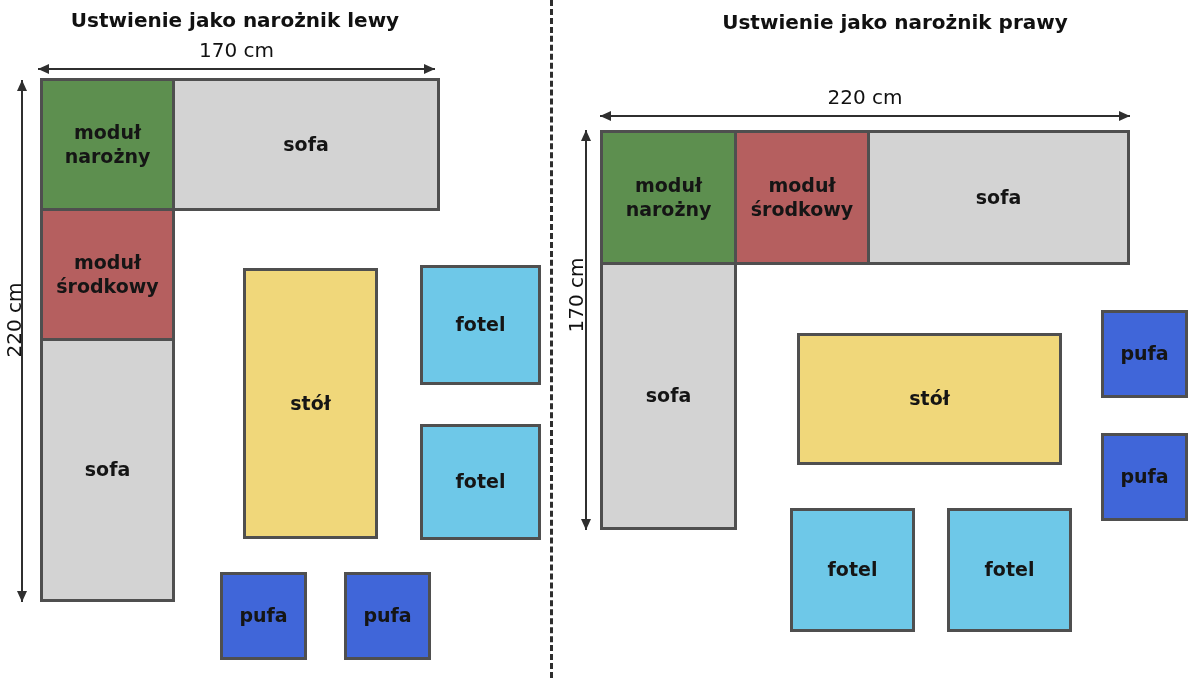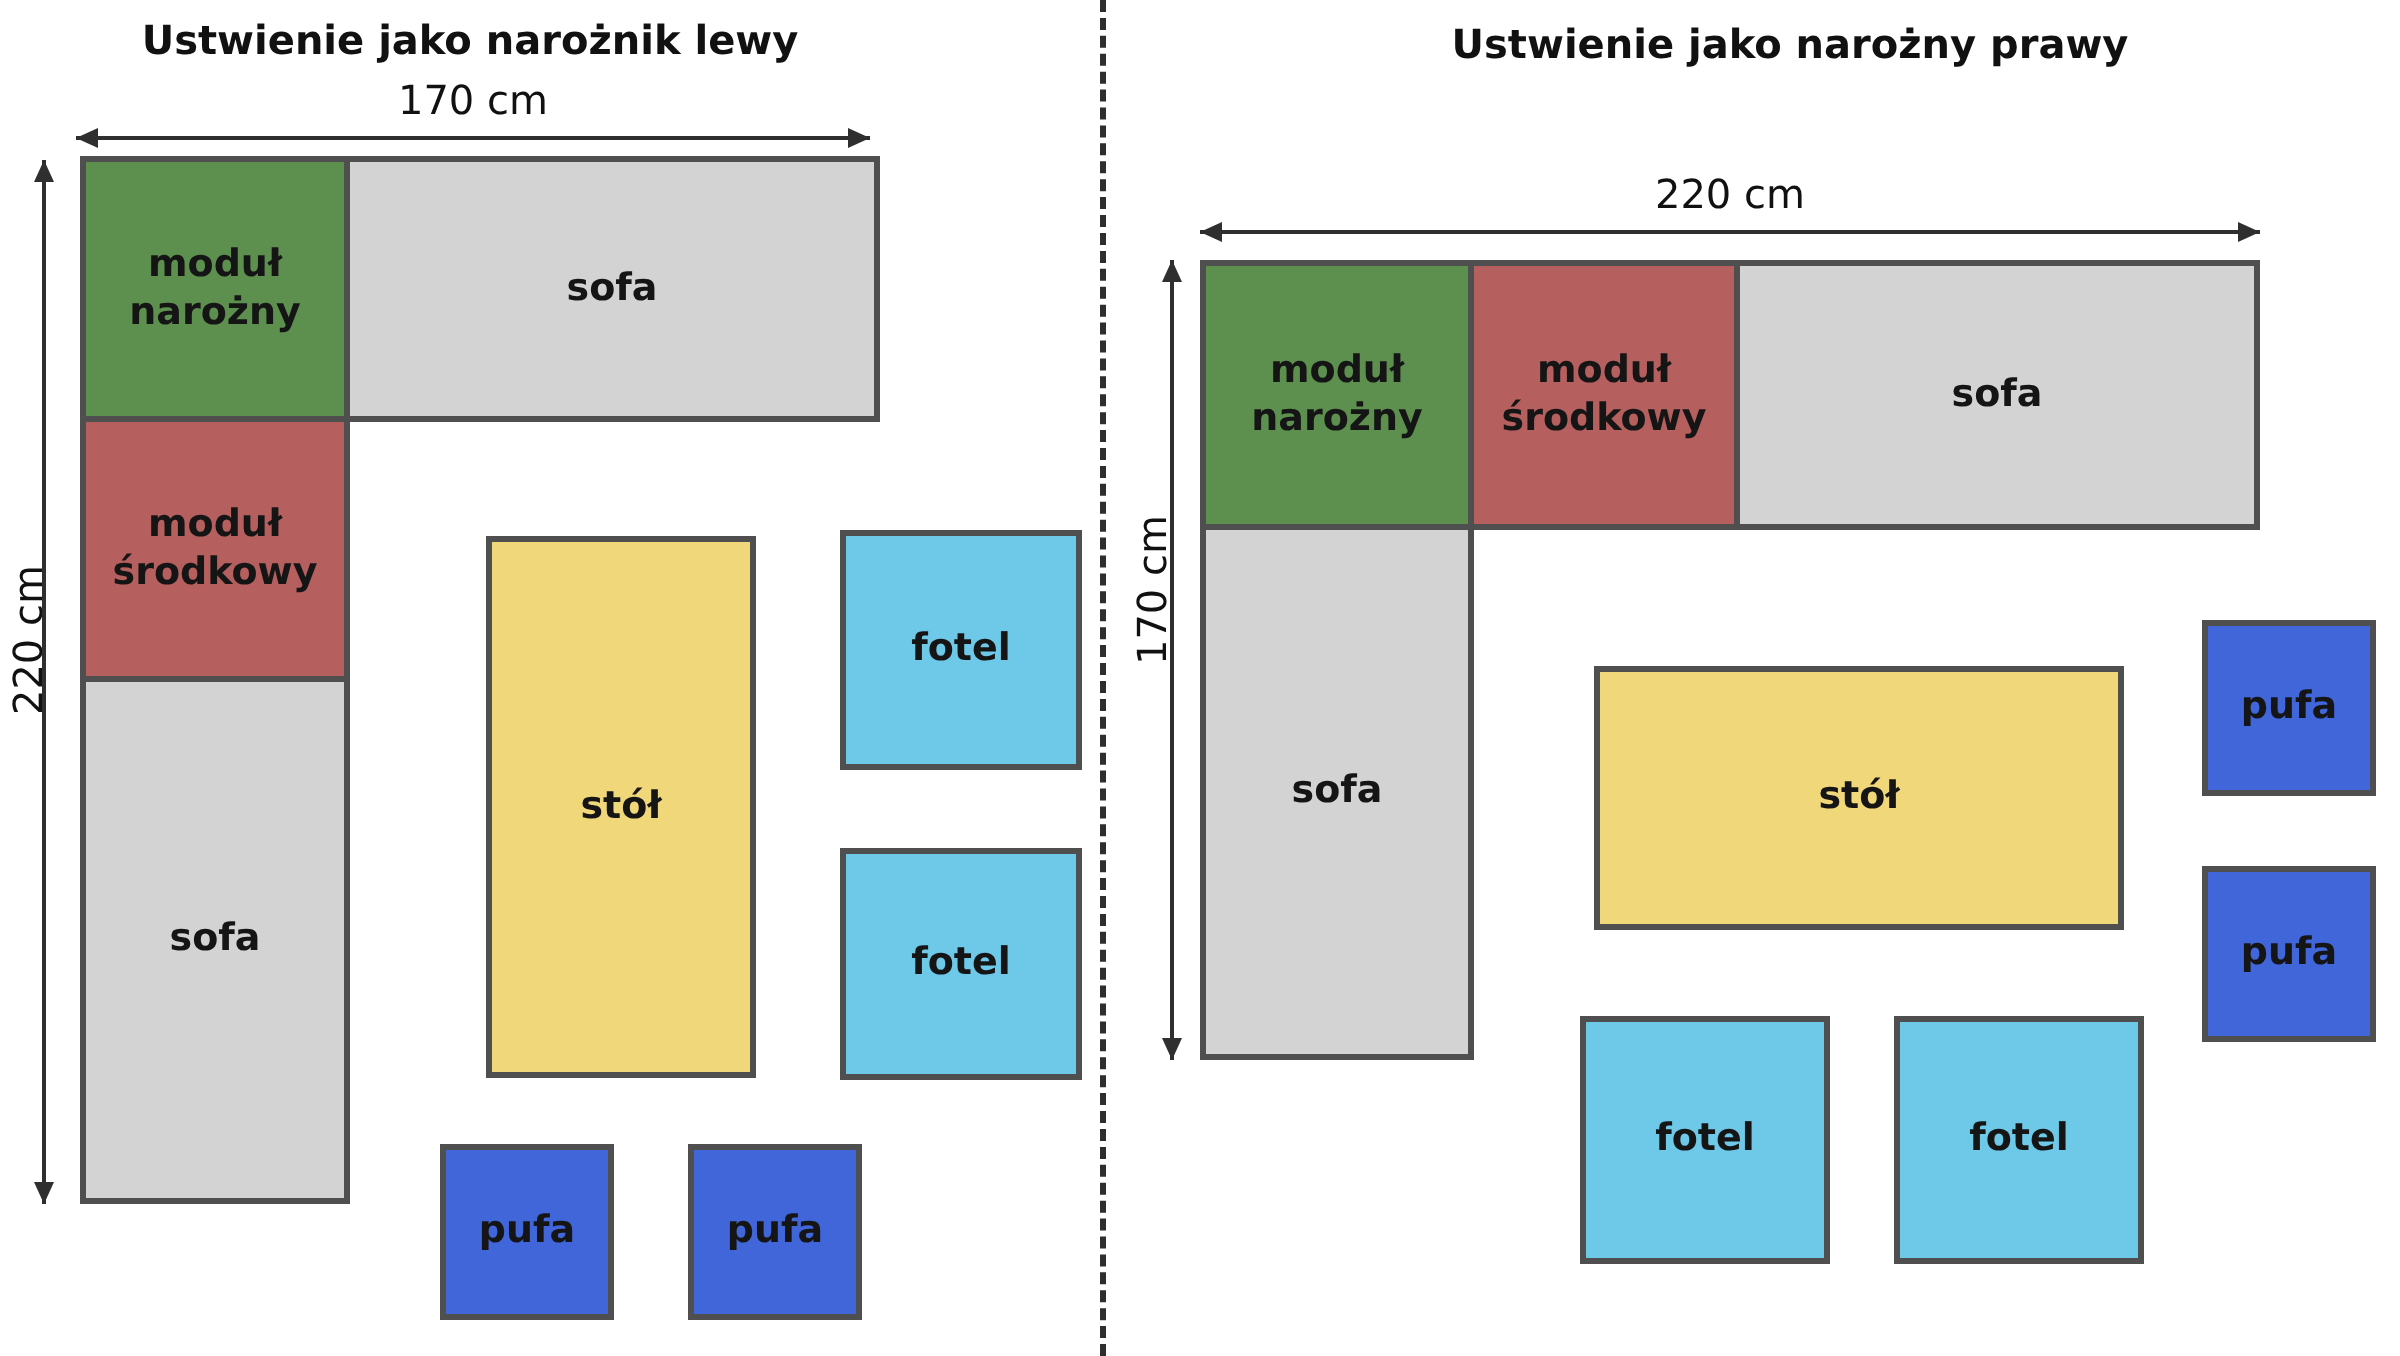--- a/index.html
+++ b/index.html
@@ -159,21 +159,21 @@
     <div class="block lp-table" style="background-color: rgb(240, 215, 122);">stół</div>
     <div class="block lp-fotel-top" style="background-color: rgb(110, 200, 232);">fotel</div>
     <div class="block lp-fotel-bot" style="background-color: rgb(110, 200, 232);">fotel</div>
     <div class="block lp-pufa-left" style="background-color: rgb(64, 102, 217);">pufa</div>
     <div class="block lp-pufa-right" style="background-color: rgb(64, 102, 217);">pufa</div>
   </div>
 
   <div class="divider"></div>
 
   <div>
-    <div class="panel-title rp-title">Ustwienie jako narożny prawy</div>
+    <div class="panel-title rp-title">Ustwienie jako narożnik prawy</div>
 
     <div class="dim-label-h rp-h-dim">220 cm</div>
     <div class="h-arrow rp-h-arrow"></div>
 
     <div class="dim-label-v rp-v-dim">170 cm</div>
     <div class="v-arrow rp-v-arrow"></div>
 
     <div class="block rp-corner" style="background-color: rgb(93, 143, 79);">moduł narożny</div>
     <div class="block rp-middle" style="background-color: rgb(181, 95, 95);">moduł środkowy</div>
     <div class="block rp-sofa-h" style="background-color: rgb(211, 211, 211);">sofa</div>

